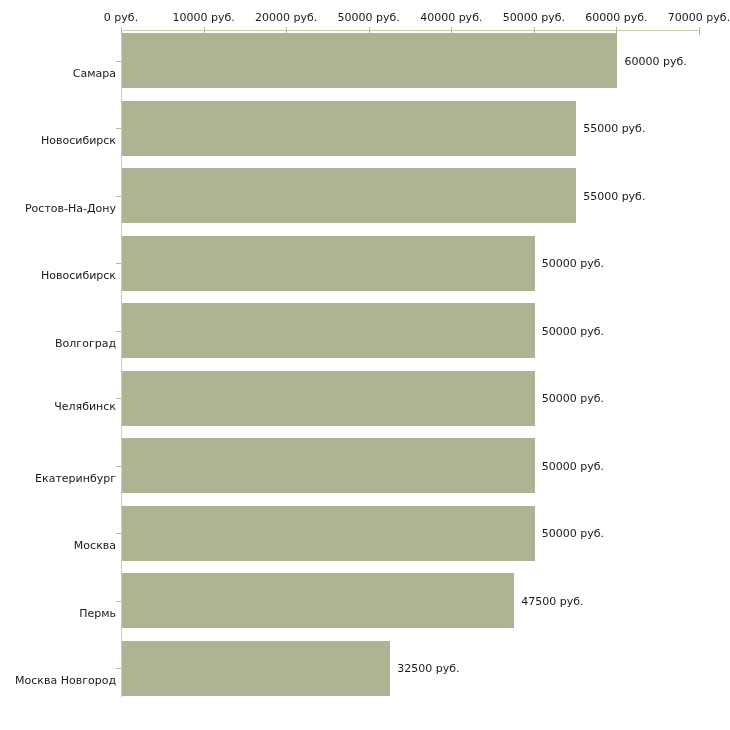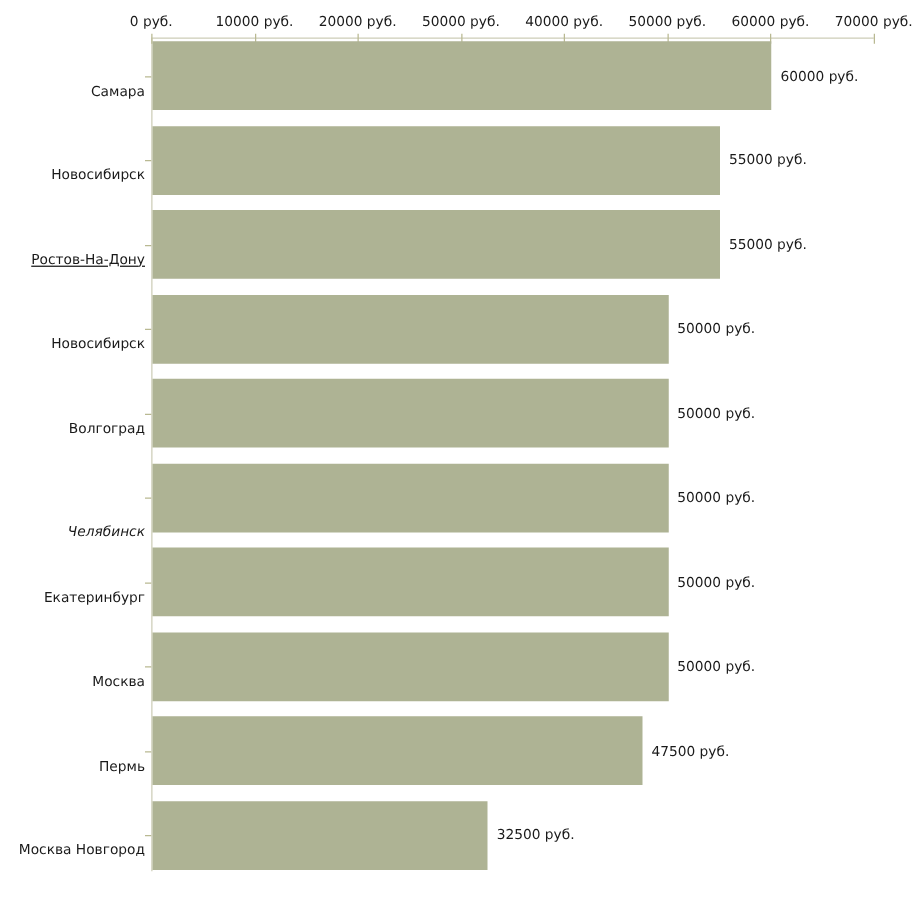--- a/index.html
+++ b/index.html
@@ -115,27 +115,27 @@
       <div class="axis-tick" style="left: 699px;"></div>
       <div class="axis-tick-label" style="left: 699px;">70000 руб.</div>
     </div>
 
   <div id="y-axis-group">
       <div class="cat-tick" style="top: 60.5px;"></div>
       <div class="cat-label" style="top: 60.5px;">Самара</div>
       <div class="cat-tick" style="top: 128px;"></div>
       <div class="cat-label" style="top: 128px;">Новосибирск</div>
       <div class="cat-tick" style="top: 195.5px;"></div>
-      <div class="cat-label" style="top: 195.5px; text-decoration: underline;">Ростов-На-Дону</div>
+      <div class="cat-label" style="top: 195.5px;">Ростов-На-Дону</div>
       <div class="cat-tick" style="top: 263px;"></div>
       <div class="cat-label" style="top: 263px;">Новосибирск</div>
       <div class="cat-tick" style="top: 330.5px;"></div>
       <div class="cat-label" style="top: 330.5px;">Волгоград</div>
       <div class="cat-tick" style="top: 398px;"></div>
-      <div class="cat-label" style="top: 413px; font-style: italic;">Челябинск</div>
+      <div class="cat-label" style="top: 394px;">Челябинск</div>
       <div class="cat-tick" style="top: 465.5px;"></div>
       <div class="cat-label" style="top: 465.5px;">Екатеринбург</div>
       <div class="cat-tick" style="top: 533px;"></div>
       <div class="cat-label" style="top: 533px;">Москва</div>
       <div class="cat-tick" style="top: 600.5px;"></div>
       <div class="cat-label" style="top: 600.5px;">Пермь</div>
       <div class="cat-tick" style="top: 668px;"></div>
       <div class="cat-label" style="top: 668px;">Москва Новгород</div>
     </div>
 

